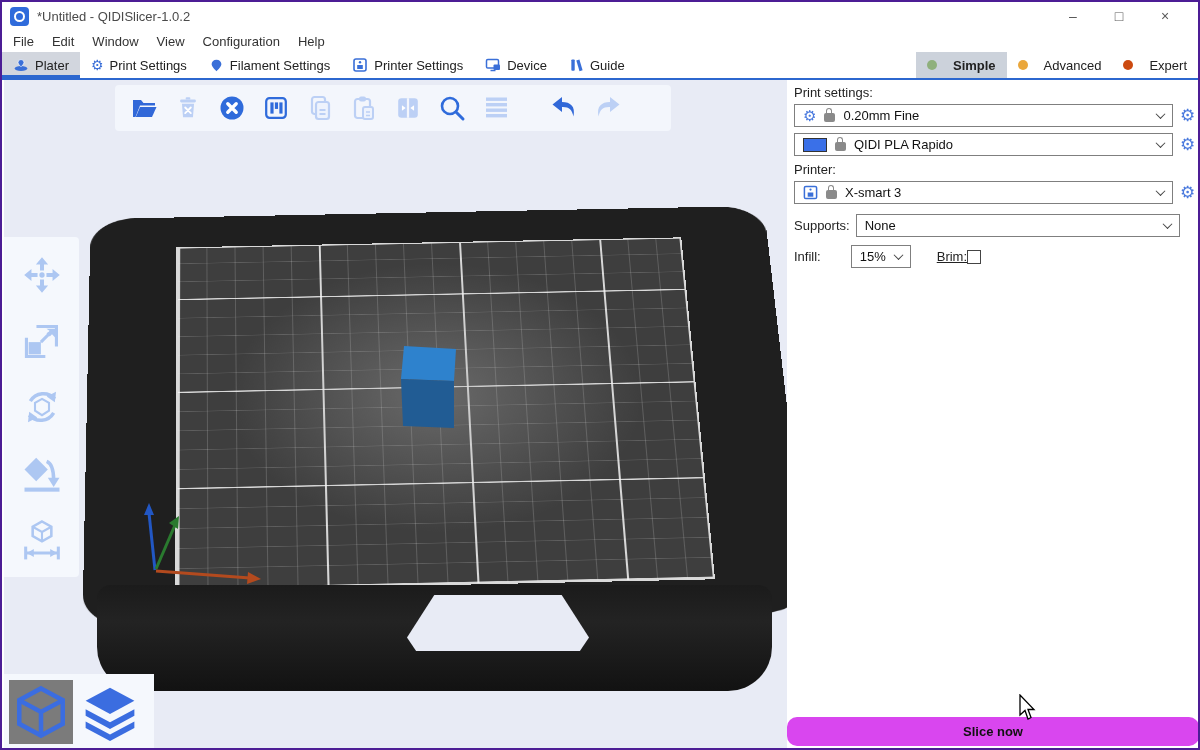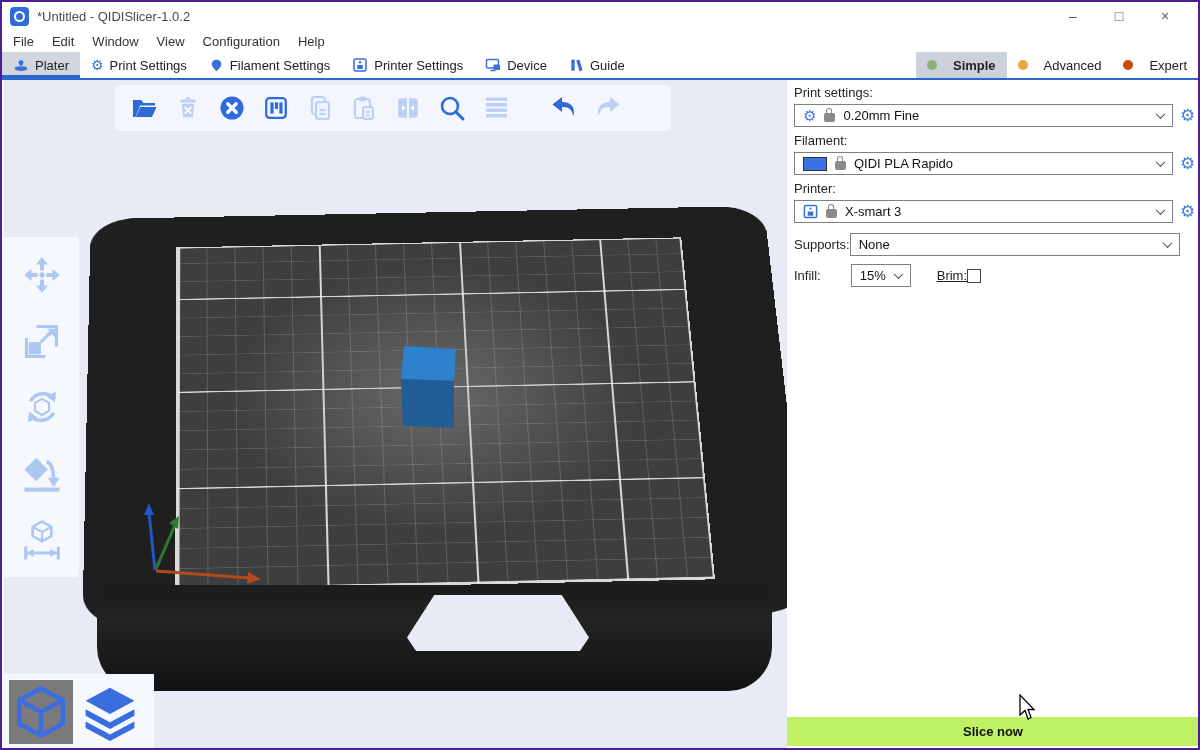--- a/index.html
+++ b/index.html
@@ -76,28 +76,28 @@
   .combo { flex:1; height:23px; border:1px solid #7f7f7f; background:#fff; display:flex; align-items:center;
     gap:8px; padding:0 8px; font-size:13px; color:#111; min-width:0; }
   .combo .lead-gear { color:#4a7ade; font-size:15px; line-height:1; }
   .chev { width:7px; height:7px; border-right:1.6px solid #444; border-bottom:1.6px solid #444;
     transform:rotate(45deg) translate(-1px,-1px); margin-left:auto; flex:none; }
   .gear-btn { width:19px; text-align:center; color:#4a7ade; font-size:17px; line-height:1; flex:none; }
   .lock { position:relative; width:11px; height:9px; background:#8a8a8a; border-radius:2px; margin-top:4px; flex:none; }
   .lock::before { content:""; position:absolute; top:-5px; left:2px; width:4px; height:5px;
     border:1.6px solid #8a8a8a; border-bottom:none; border-radius:3px 3px 0 0; }
   .swatch { width:24px; height:14px; border:1px solid #333; flex:none; }
-  .supports-row { display:flex; align-items:center; margin:10px 20px 0 7px; }
+  .supports-row { display:flex; align-items:center; margin:10px 20px 0 7px; gap:6px; }
   .supports-row .combo { height:23px; }
   .infill-row { display:flex; align-items:center; margin:8px 0 0 7px; }
   .combo.small { flex:none; width:60px;margin-left:30px; }
   .brim-label { margin-left:26px;text-decoration:underline; }
   .checkbox { width:14px; height:14px; border:1px solid #444; background:#fff; flex:none; }
-  .slice-btn { position:absolute; left:0; right:1px; bottom:4px; height:29px; background:#bef264;
-    display:flex; align-items:center; justify-content:center; font-weight:bold; font-size:13px; color:#111; }
+  .slice-btn { position:absolute; left:0; right:1px; bottom:4px; height:29px; background:#d946ef;
+    display:flex; align-items:center; justify-content:center; font-weight:bold; font-size:13px; color:#111;border-radius:10px; }
 
   .cursor { position:absolute; left:1016px; top:692px; z-index:50; }
 </style>
 </head>
 <body>
 
 <div class="window">
 
   <div class="titlebar">
     <div class="app-icon"></div>
@@ -345,21 +345,20 @@
     <div class="combo-row">
       <div class="combo">
         <span class="lead-gear">⚙</span>
         <span class="lock"></span>
         <span>0.20mm Fine</span>
         <span class="chev"></span>
       </div>
       <span class="gear-btn">⚙</span>
     </div>
 
-    <div class="field-label">Filament:</div>
     <div class="combo-row">
       <div class="combo">
         <span class="swatch" style="background: rgb(58, 112, 232);"></span>
         <span class="lock"></span>
         <span>QIDI PLA Rapido</span>
         <span class="chev"></span>
       </div>
       <span class="gear-btn">⚙</span>
     </div>
 

